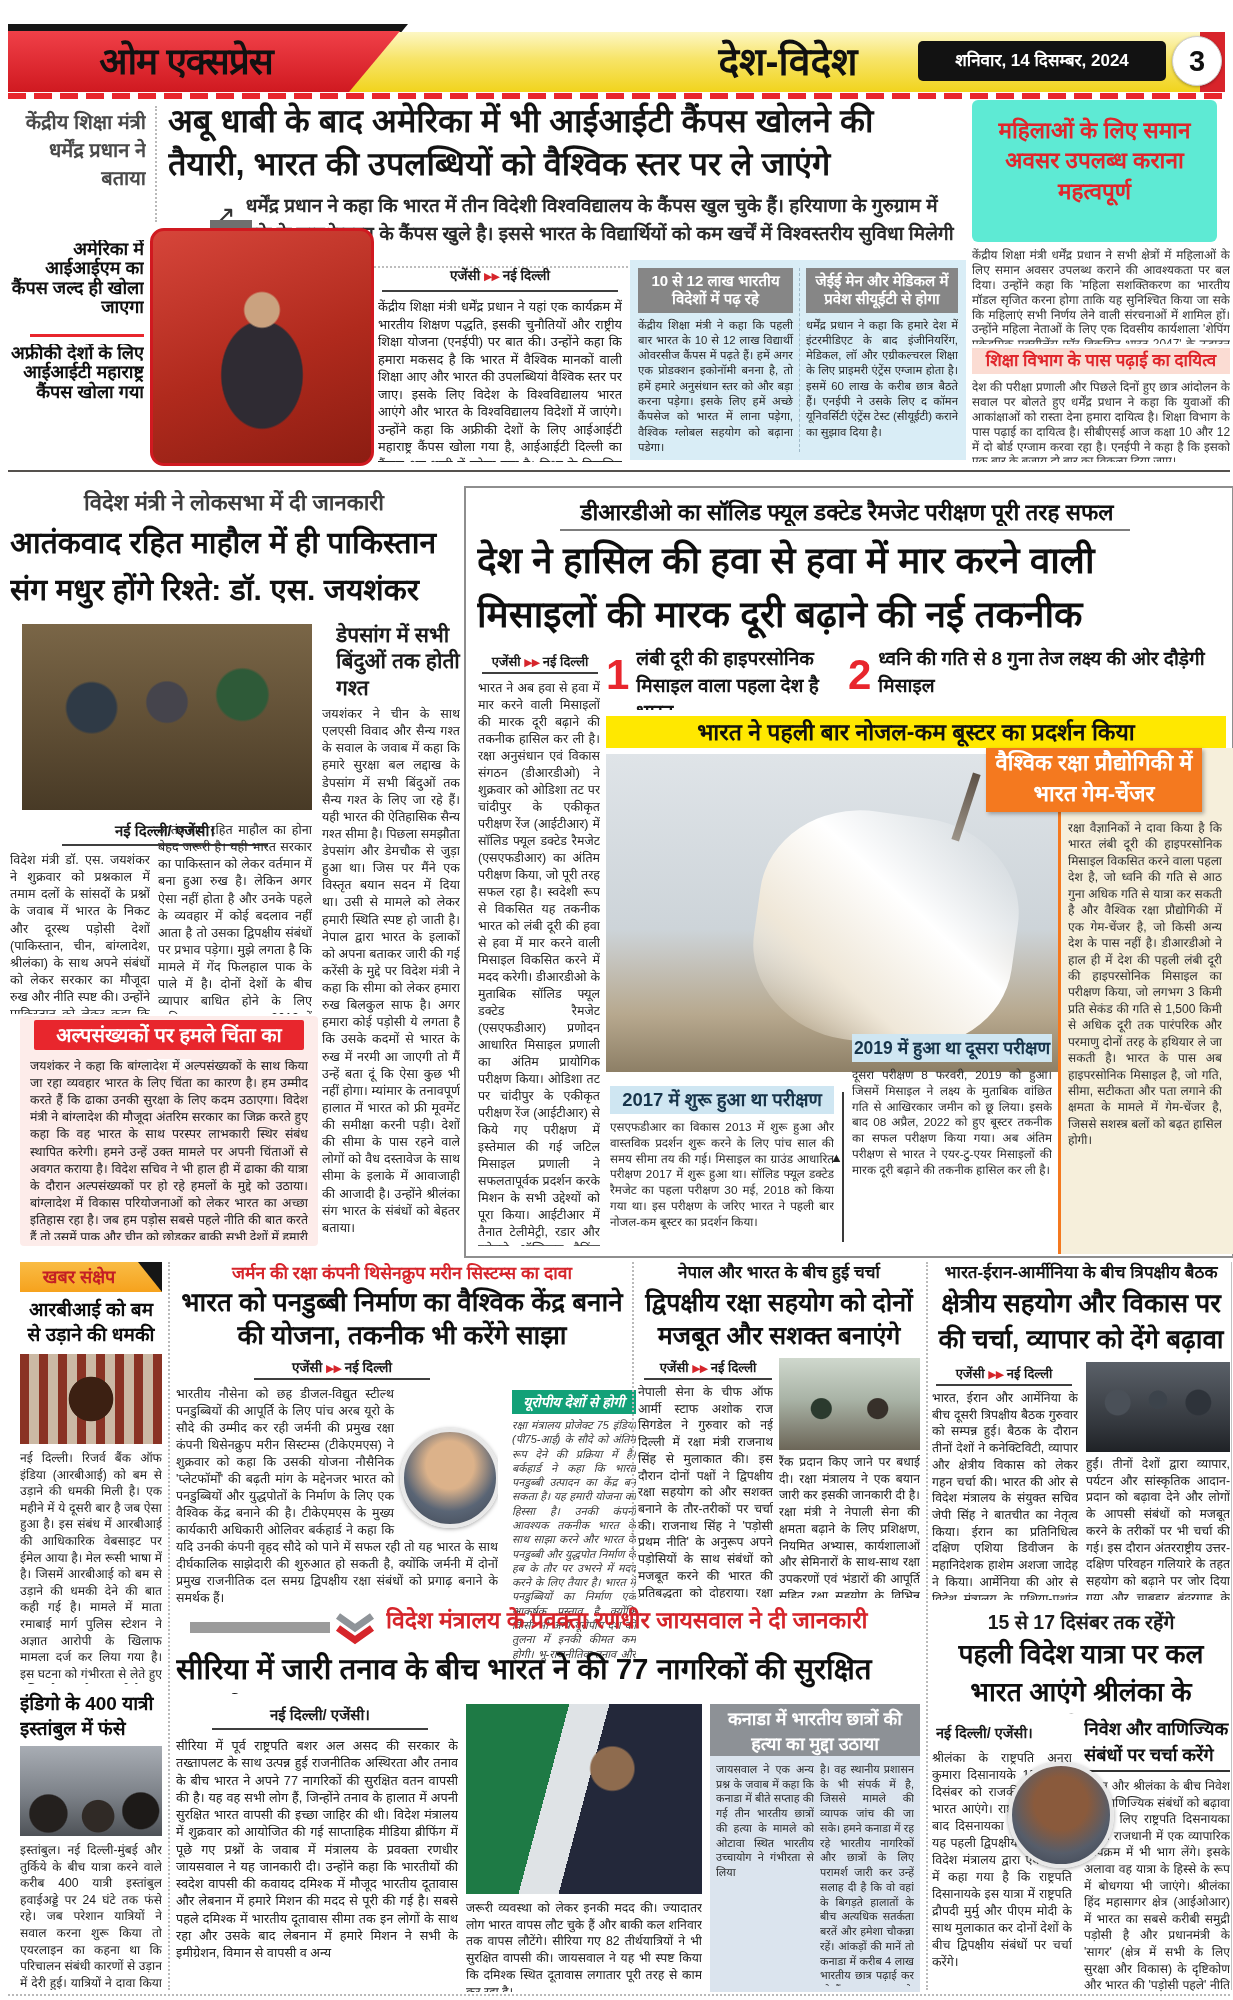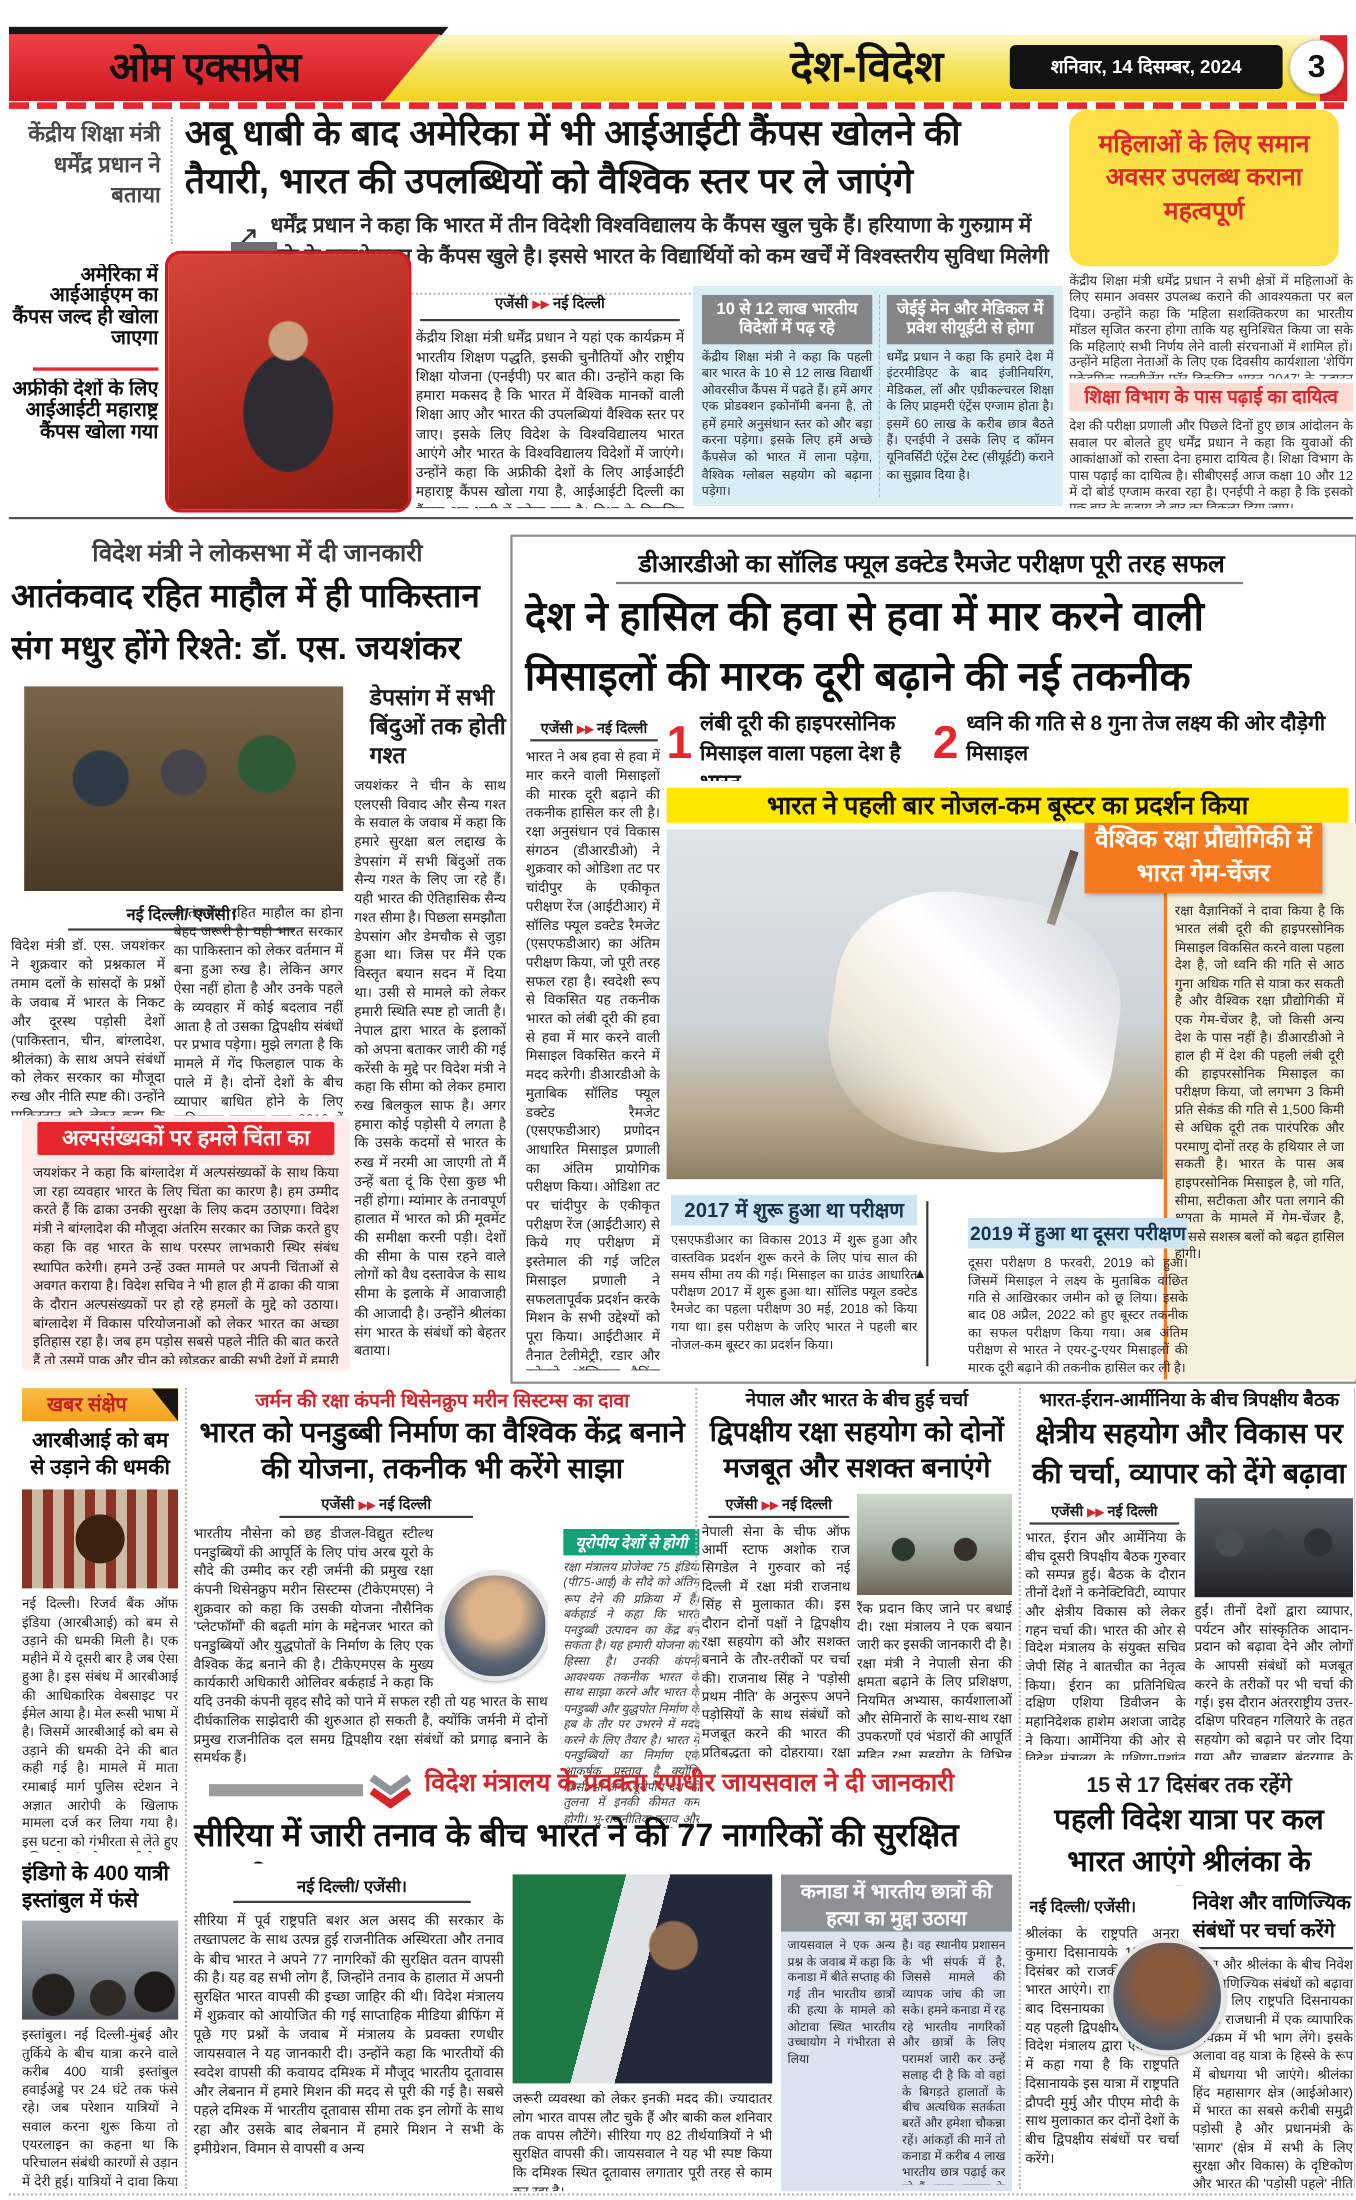--- a/index.html
+++ b/index.html
@@ -71,21 +71,21 @@
     <div class="abs" style="left:8px;top:8px;width:155px;height:184px;border-right:1px dashed #9fb9c8;padding-right:6px;">
       <div class="mini-title">10 से 12 लाख भारतीय विदेशों में पढ़ रहे</div>
       <div class="small-txt j" style="margin-top:5px;font-size:11.4px;">केंद्रीय शिक्षा मंत्री ने कहा कि पहली बार भारत के 10 से 12 लाख विद्यार्थी ओवरसीज कैंपस में पढ़ते हैं। हमें अगर एक प्रोडक्शन इकोनॉमी बनना है, तो हमें हमारे अनुसंधान स्तर को और बड़ा करना पड़ेगा। इसके लिए हमें अच्छे कैंपसेज को भारत में लाना पड़ेगा, वैश्विक ग्लोबल सहयोग को बढ़ाना पड़ेगा।</div>
     </div>
     <div class="abs" style="left:176px;top:8px;width:152px;height:184px;">
       <div class="mini-title">जेईई मेन और मेडिकल में प्रवेश सीयूईटी से होगा</div>
       <div class="small-txt j" style="margin-top:5px;font-size:11.4px;">धर्मेंद्र प्रधान ने कहा कि हमारे देश में इंटरमीडिएट के बाद इंजीनियरिंग, मेडिकल, लॉ और एग्रीकल्चरल शिक्षा के लिए प्राइमरी एंट्रेंस एग्जाम होता है। इसमें 60 लाख के करीब छात्र बैठते हैं। एनईपी ने उसके लिए द कॉमन यूनिवर्सिटी एंट्रेंस टेस्ट (सीयूईटी) कराने का सुझाव दिया है।</div>
     </div>
   </div>
 
-  <div class="abs" style="left:972px;top:100px;width:245px;height:142px;background:#fde047;border-radius:16px;">
+  <div class="abs" style="left:972px;top:100px;width:245px;height:142px;background:#5eead4;border-radius:6px;">
     <div class="c bold" style="padding:16px 10px 0 10px;font-size:22.5px;line-height:1.35;color:#e0262c;">महिलाओं के लिए समान अवसर उपलब्ध कराना महत्वपूर्ण</div>
   </div>
   <div class="abs j" style="left:972px;top:248px;width:258px;height:96px;font-size:11.9px;line-height:1.25;color:#333;">केंद्रीय शिक्षा मंत्री धर्मेंद्र प्रधान ने सभी क्षेत्रों में महिलाओं के लिए समान अवसर उपलब्ध कराने की आवश्यकता पर बल दिया। उन्होंने कहा कि 'महिला सशक्तिकरण का भारतीय मॉडल सृजित करना होगा ताकि यह सुनिश्चित किया जा सके कि महिलाएं सभी निर्णय लेने वाली संरचनाओं में शामिल हों। उन्होंने महिला नेताओं के लिए एक दिवसीय कार्यशाला 'शेपिंग एकेडमिक एक्सीलेंस फॉर विकसित भारत 2047' के उद्घाटन के अवसर पर यह बात की। उन्होंने कहा कि उभरती नई विश्व व्यवस्था ज्ञान से प्रेरित होगी और महिलाएं परंपरागत सीमाओं को पार कर रही हैं, लैंगिक भूमिकाओं को चुनौती दे रही हैं तथा एसटीईएम (विज्ञान, प्रौद्योगिकी, इंजीनियरिंग और गणित) सहित सभी क्षेत्रों में उनकी भागीदारी बढ़ रही है।</div>
   <div class="abs c bold" style="left:972px;top:348px;width:258px;height:26px;background:#fbdcd3;color:#e0262c;font-size:17px;line-height:26px;">शिक्षा विभाग के पास पढ़ाई का दायित्व</div>
   <div class="abs j" style="left:972px;top:380px;width:258px;height:82px;font-size:11.9px;line-height:1.25;color:#333;">देश की परीक्षा प्रणाली और पिछले दिनों हुए छात्र आंदोलन के सवाल पर बोलते हुए धर्मेंद्र प्रधान ने कहा कि युवाओं की आकांक्षाओं को रास्ता देना हमारा दायित्व है। शिक्षा विभाग के पास पढ़ाई का दायित्व है। सीबीएसई आज कक्षा 10 और 12 में दो बोर्ड एग्जाम करवा रहा है। एनईपी ने कहा है कि इसको एक बार के बजाय दो बार का विकल्प दिया जाए।</div>
 
   <div class="abs" style="left:8px;top:470px;width:1222px;height:2px;background:#55514e;"></div>
 
   <div class="abs c bold" style="left:8px;top:486px;width:452px;height:28px;font-size:22px;color:#3d3d3d;">विदेश मंत्री ने लोकसभा में दी जानकारी</div>
   <div class="abs bold" style="left:10px;top:520px;width:450px;height:96px;font-size:30px;line-height:1.55;color:#111;">आतंकवाद रहित माहौल में ही पाकिस्तान संग मधुर होंगे रिश्ते: डॉ. एस. जयशंकर</div>
@@ -136,21 +136,21 @@
   <div class="abs" style="left:1058px;top:748px;width:172px;height:506px;background:#f6efdb;border-left:3px solid #f4791f;"></div>
   <div class="abs c bold" style="left:986px;top:748px;width:216px;height:64px;background:#f4791f;color:#fff;font-size:22px;line-height:1.4;box-shadow:2px 2px 4px rgba(0,0,0,.3);">वैश्विक रक्षा प्रौद्योगिकी में भारत गेम-चेंजर</div>
   <div class="abs j" style="left:1068px;top:820px;width:154px;height:426px;font-size:12.1px;line-height:1.36;color:#2c2c2c;">रक्षा वैज्ञानिकों ने दावा किया है कि भारत लंबी दूरी की हाइपरसोनिक मिसाइल विकसित करने वाला पहला देश है, जो ध्वनि की गति से आठ गुना अधिक गति से यात्रा कर सकती है और वैश्विक रक्षा प्रौद्योगिकी में एक गेम-चेंजर है, जो किसी अन्य देश के पास नहीं है। डीआरडीओ ने हाल ही में देश की पहली लंबी दूरी की हाइपरसोनिक मिसाइल का परीक्षण किया, जो लगभग 3 किमी प्रति सेकंड की गति से 1,500 किमी से अधिक दूरी तक पारंपरिक और परमाणु दोनों तरह के हथियार ले जा सकती है। भारत के पास अब हाइपरसोनिक मिसाइल है, जो गति, सीमा, सटीकता और पता लगाने की क्षमता के मामले में गेम-चेंजर है, जिससे सशस्त्र बलों को बढ़त हासिल होगी।</div>
 
   <div class="abs" style="left:610px;top:1086px;width:224px;height:162px;">
     <div class="box2017-title">2017 में शुरू हुआ था परीक्षण</div>
     <div class="j" style="margin-top:6px;font-size:11.8px;line-height:1.34;color:#2a2a2a;height:126px;overflow:hidden;">एसएफडीआर का विकास 2013 में शुरू हुआ और वास्तविक प्रदर्शन शुरू करने के लिए पांच साल की समय सीमा तय की गई। मिसाइल का ग्राउंड आधारित परीक्षण 2017 में शुरू हुआ था। सॉलिड फ्यूल डक्टेड रैमजेट का पहला परीक्षण 30 मई, 2018 को किया गया था। इस परीक्षण के जरिए भारत ने पहली बार नोजल-कम बूस्टर का प्रदर्शन किया।</div>
   </div>
   <div class="abs" style="left:842px;top:1092px;width:2px;height:150px;background:#3a3a3a;"></div>
   <div class="abs" style="left:830px;top:1150px;width:14px;height:18px;font-size:13px;color:#222;">▲</div>
-  <div class="abs" style="left:852px;top:1107px;width:200px;height:162px;margin-left:28px;">
+  <div class="abs" style="left:852px;top:1034px;width:200px;height:162px;">
     <div class="box2017-title" style="font-size:17.5px;">2019 में हुआ था दूसरा परीक्षण</div>
     <div class="j" style="margin-top:6px;font-size:11.8px;line-height:1.34;color:#2a2a2a;height:126px;overflow:hidden;">दूसरा परीक्षण 8 फरवरी, 2019 को हुआ। जिसमें मिसाइल ने लक्ष्य के मुताबिक वांछित गति से आखिरकार जमीन को छू लिया। इसके बाद 08 अप्रैल, 2022 को हुए बूस्टर तकनीक का सफल परीक्षण किया गया। अब अंतिम परीक्षण से भारत ने एयर-टु-एयर मिसाइलों की मारक दूरी बढ़ाने की तकनीक हासिल कर ली है।</div>
   </div>
 
   <div class="abs" style="left:20px;top:1262px;width:142px;height:30px;background:linear-gradient(180deg,#f9bc45,#f6a21d);">
     <span class="abs c bold" style="left:0;top:0;width:118px;height:30px;color:#c41f25;font-size:18px;line-height:30px;">खबर संक्षेप</span>
     <span class="abs" style="left:118px;top:0;width:24px;height:30px;background:#161616;clip-path:polygon(0 0,100% 0,100% 100%);"></span>
   </div>
   <div class="abs bold" style="left:20px;top:1298px;width:142px;height:52px;font-size:19px;line-height:1.3;color:#0e0e0e;text-align:center;">आरबीआई को बम से उड़ाने की धमकी</div>
   <div class="abs" style="left:20px;top:1354px;width:142px;height:90px;

